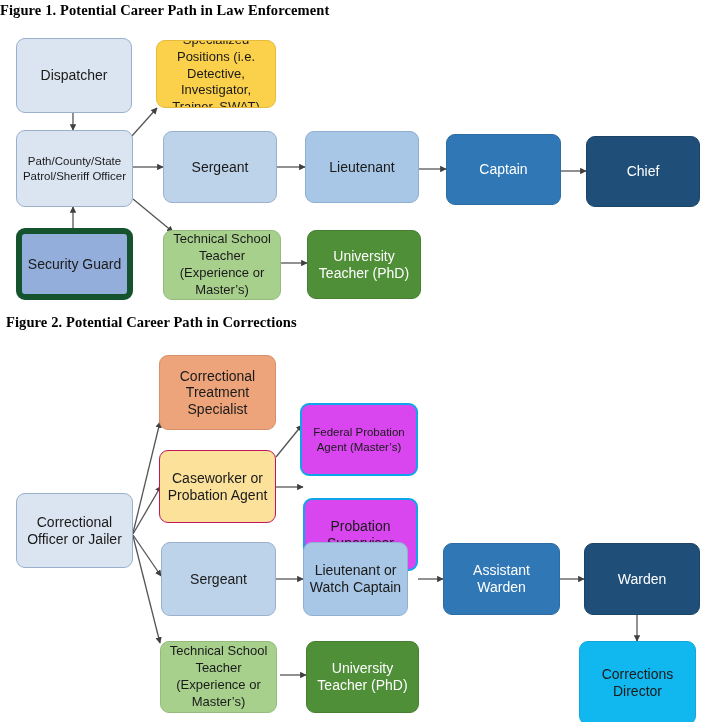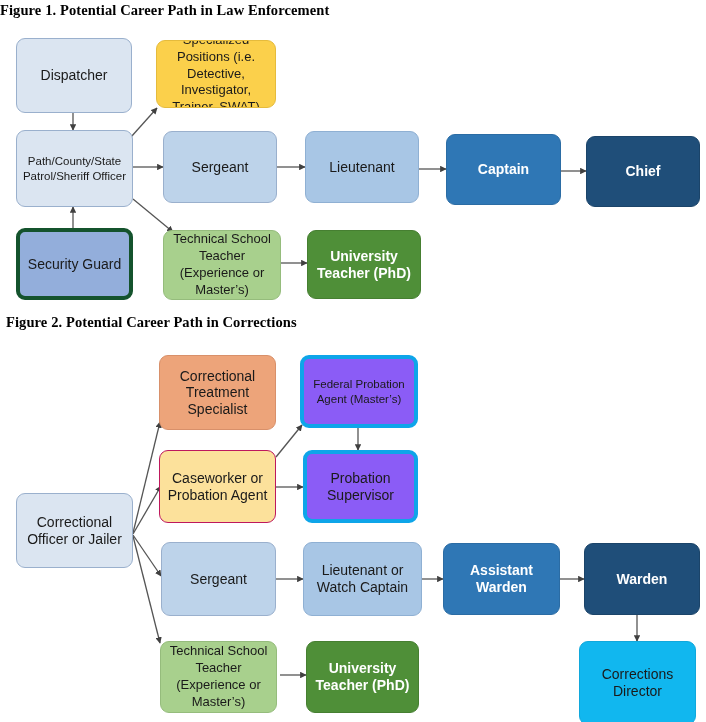--- a/index.html
+++ b/index.html
@@ -30,33 +30,33 @@
     justify-content:center;
     text-align:center;
     line-height:1.18;
     padding:2px 5px;
     color:#1a1a1a;
     font-size:14px;
     overflow:hidden;
   }
   .node span{display:block;width:100%;}
   .small{font-size:13px;line-height:1.30;}
-  .white-text{color:#ffffff;font-weight:bold;}
+  .white-text{color:#ffffff;}
 
   
   .f-paleblue   {background:#dbe5f1;border:1px solid #9ab0cd;}
   .f-lightblue  {background:#bdd3ea;border:1px solid #9ab0cd;}
   .f-midblue    {background:#a8c6e5;border:1px solid #8fb0d3;}
-  .f-periwinkle {background:#93aedb;border:4px solid #14532d;}
+  .f-periwinkle {background:#93aedb;border:6px solid #14532d;}
   .f-steelblue  {background:#2f77b5;border:1px solid #2b6ca4;}
   .f-navy       {background:#1f4e79;border:1px solid #1b4469;}
   .f-cyan       {background:#11b7ef;border:1px solid #10a8dc;}
   .f-yellow     {background:#fbd04b;border:1px solid #e5bb3c;}
   .f-yellow-lt  {background:#fce19b;border:1px solid #be185d;}
-  .f-yellow-md  {background:#8b5cf6;border:4px solid #0ea5e9;}
+  .f-yellow-md  {background:#d946ef;border:2px solid #0ea5e9;margin-top:48px;}
   .f-salmon     {background:#eda47a;border:1px solid #d8906a;}
   .f-green-lt   {background:#a8d08d;border:1px solid #95bc7c;}
   .f-green-dk   {background:#4f8f38;border:1px solid #467f31;}
 
   svg.arrows{position:absolute;left:0;top:0;width:706px;height:722px;pointer-events:none;}
 </style>
 </head>
 <body>
 
 <div class="canvas">
@@ -177,21 +177,21 @@
   </div>
 
   <div class="node f-paleblue" style="left:16px;top:493px;width:117px;height:75px;">
     <span>Correctional Officer or Jailer</span>
   </div>
 
   <div class="node f-lightblue" style="left:161px;top:542px;width:115px;height:74px;">
     <span>Sergeant</span>
   </div>
 
-  <div class="node f-midblue" style="left:303px;top:542px;width:119px;height:74px;justify-content:flex-end;">
+  <div class="node f-midblue" style="left:303px;top:542px;width:105px;height:74px;justify-content:flex-end;">
     <span>Lieutenant or Watch Captain</span>
   </div>
 
   <div class="node f-steelblue white-text" style="left:443px;top:543px;width:117px;height:72px;">
     <span>Assistant Warden</span>
   </div>
 
   <div class="node f-navy white-text" style="left:584px;top:543px;width:116px;height:72px;">
     <span>Warden</span>
   </div>

